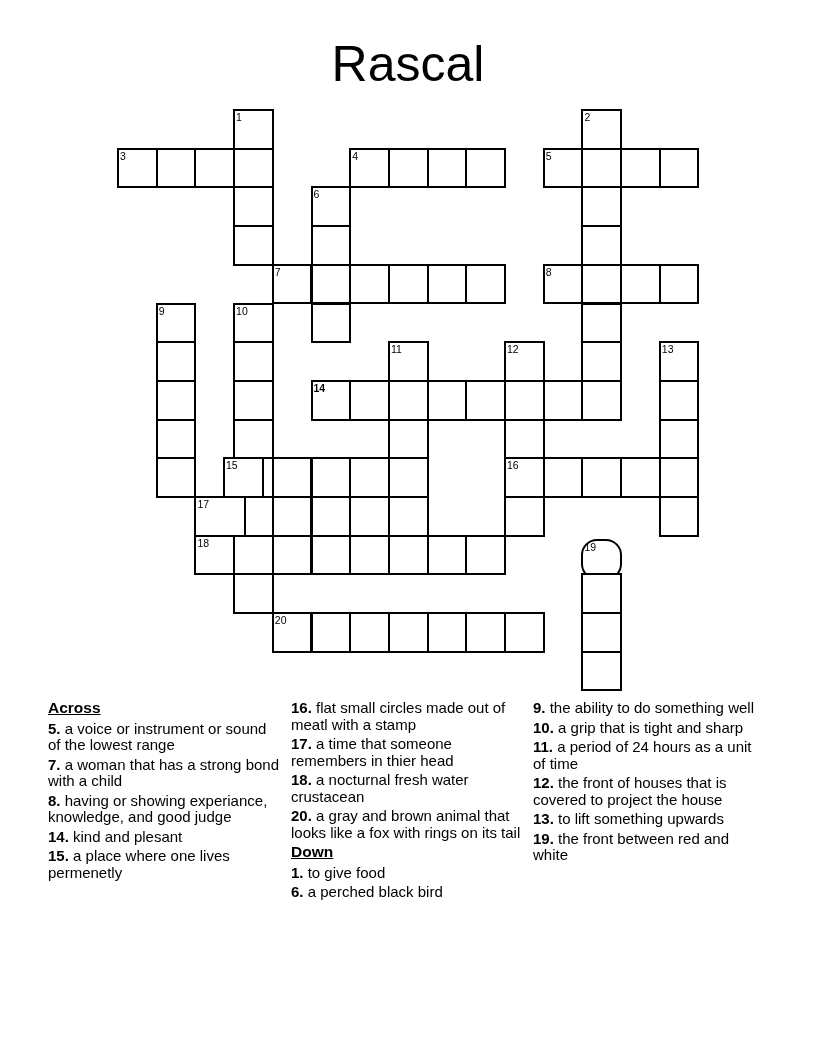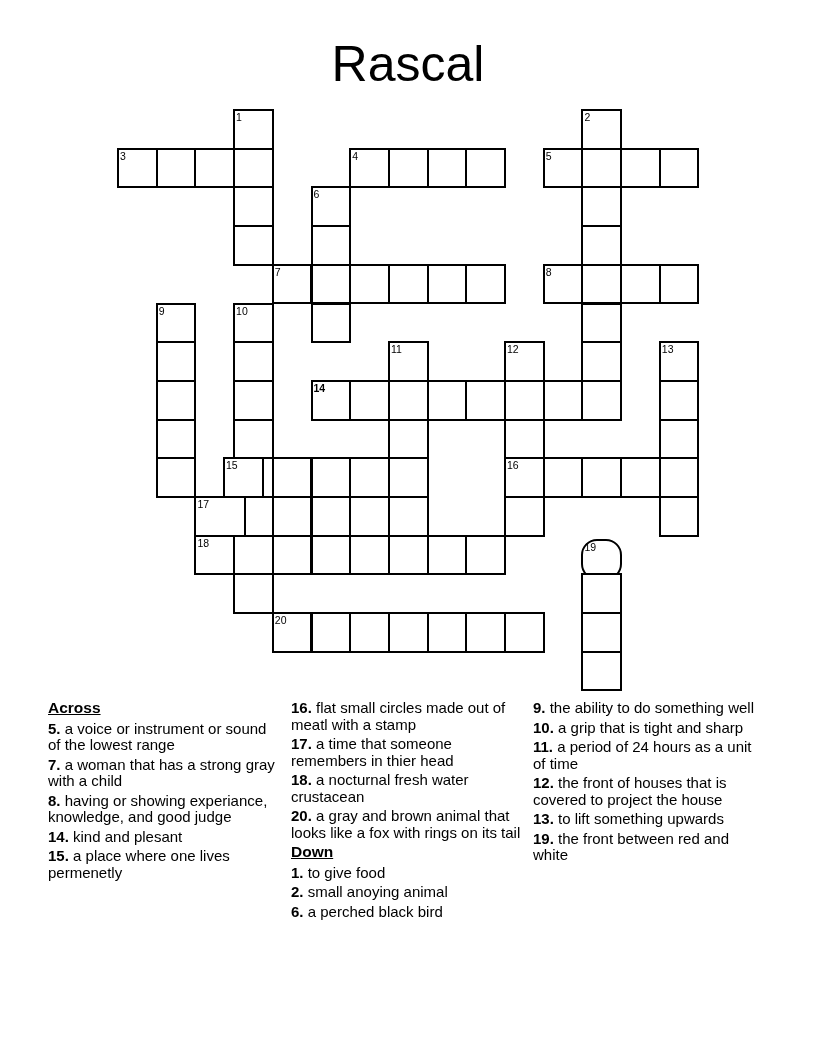--- a/index.html
+++ b/index.html
@@ -157,33 +157,32 @@
     <div class="cell" style="left: 387.9px; top: 612.1px;"></div>
     <div class="cell" style="left: 426.6px; top: 612.1px;"></div>
     <div class="cell" style="left: 465.3px; top: 612.1px;"></div>
     <div class="cell" style="left: 504px; top: 612.1px;"></div>
   </div>
 
 <div class="clues">
   <div class="col" style="left:48px;">
     <div class="hdr">Across</div>
     <div class="clue"><b>5.</b> <span>a voice or instrument or sound of the lowest range</span></div>
-    <div class="clue"><b>7.</b> <span>a woman that has a strong gray with a child</span></div>
+    <div class="clue"><b>7.</b> <span>a woman that has a strong bond with a child</span></div>
     <div class="clue"><b>8.</b> <span>having or showing experiance, knowledge, and good judge</span></div>
     <div class="clue"><b>14.</b> <span>kind and plesant</span></div>
     <div class="clue"><b>15.</b> <span>a place where one lives permenetly</span></div>
   </div>
   <div class="col" style="left:291px;">
     <div class="clue"><b>16.</b> <span>flat small circles made out of meatl with a stamp</span></div>
     <div class="clue"><b>17.</b> <span>a time that someone remembers in thier head</span></div>
     <div class="clue"><b>18.</b> <span>a nocturnal fresh water crustacean</span></div>
     <div class="clue"><b>20.</b> <span>a gray and brown animal that looks like a fox with rings on its tail</span></div>
     <div class="hdr" style="margin-top:2px;">Down</div>
     <div class="clue"><b>1.</b> <span>to give food</span></div>
-    <div class="clue"><b>2.</b> <span>small anoying animal</span></div>
     <div class="clue"><b>6.</b> <span>a perched black bird</span></div>
   </div>
   <div class="col" style="left:533px;">
     <div class="clue"><b>9.</b> <span>the ability to do something well</span></div>
     <div class="clue"><b>10.</b> <span>a grip that is tight and sharp</span></div>
     <div class="clue"><b>11.</b> <span>a period of 24 hours as a unit of time</span></div>
     <div class="clue"><b>12.</b> <span>the front of houses that is covered to project the house</span></div>
     <div class="clue"><b>13.</b> <span>to lift something upwards</span></div>
     <div class="clue"><b>19.</b> <span>the front between red and white</span></div>
   </div>

